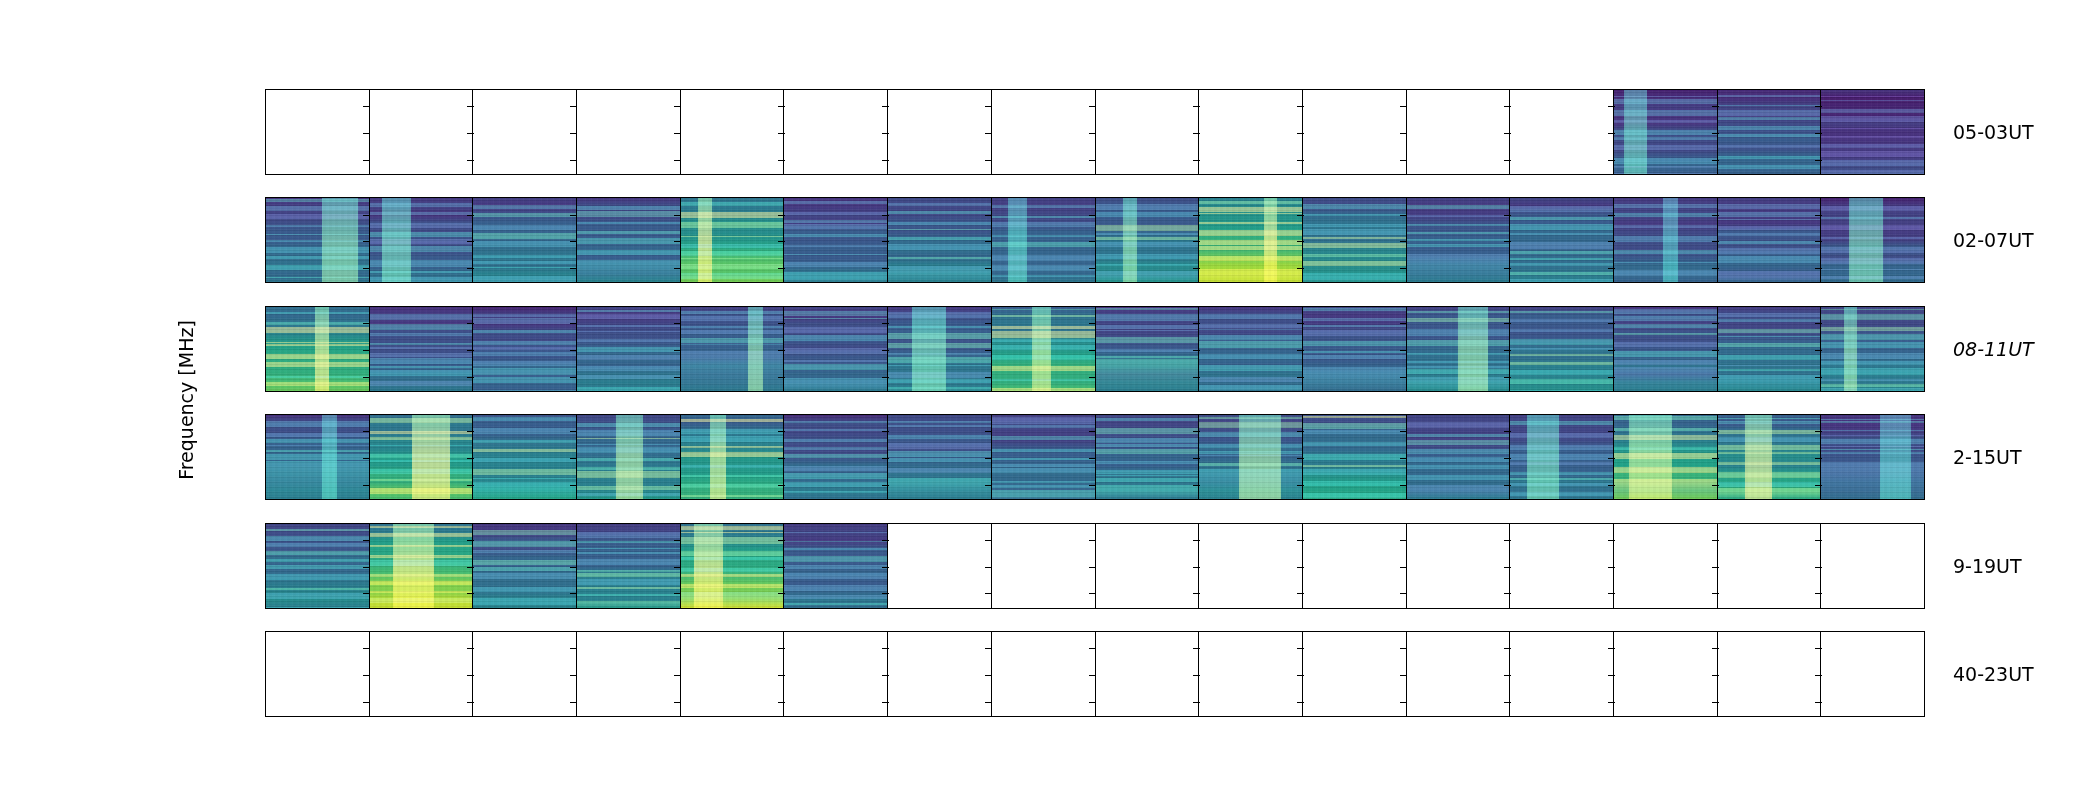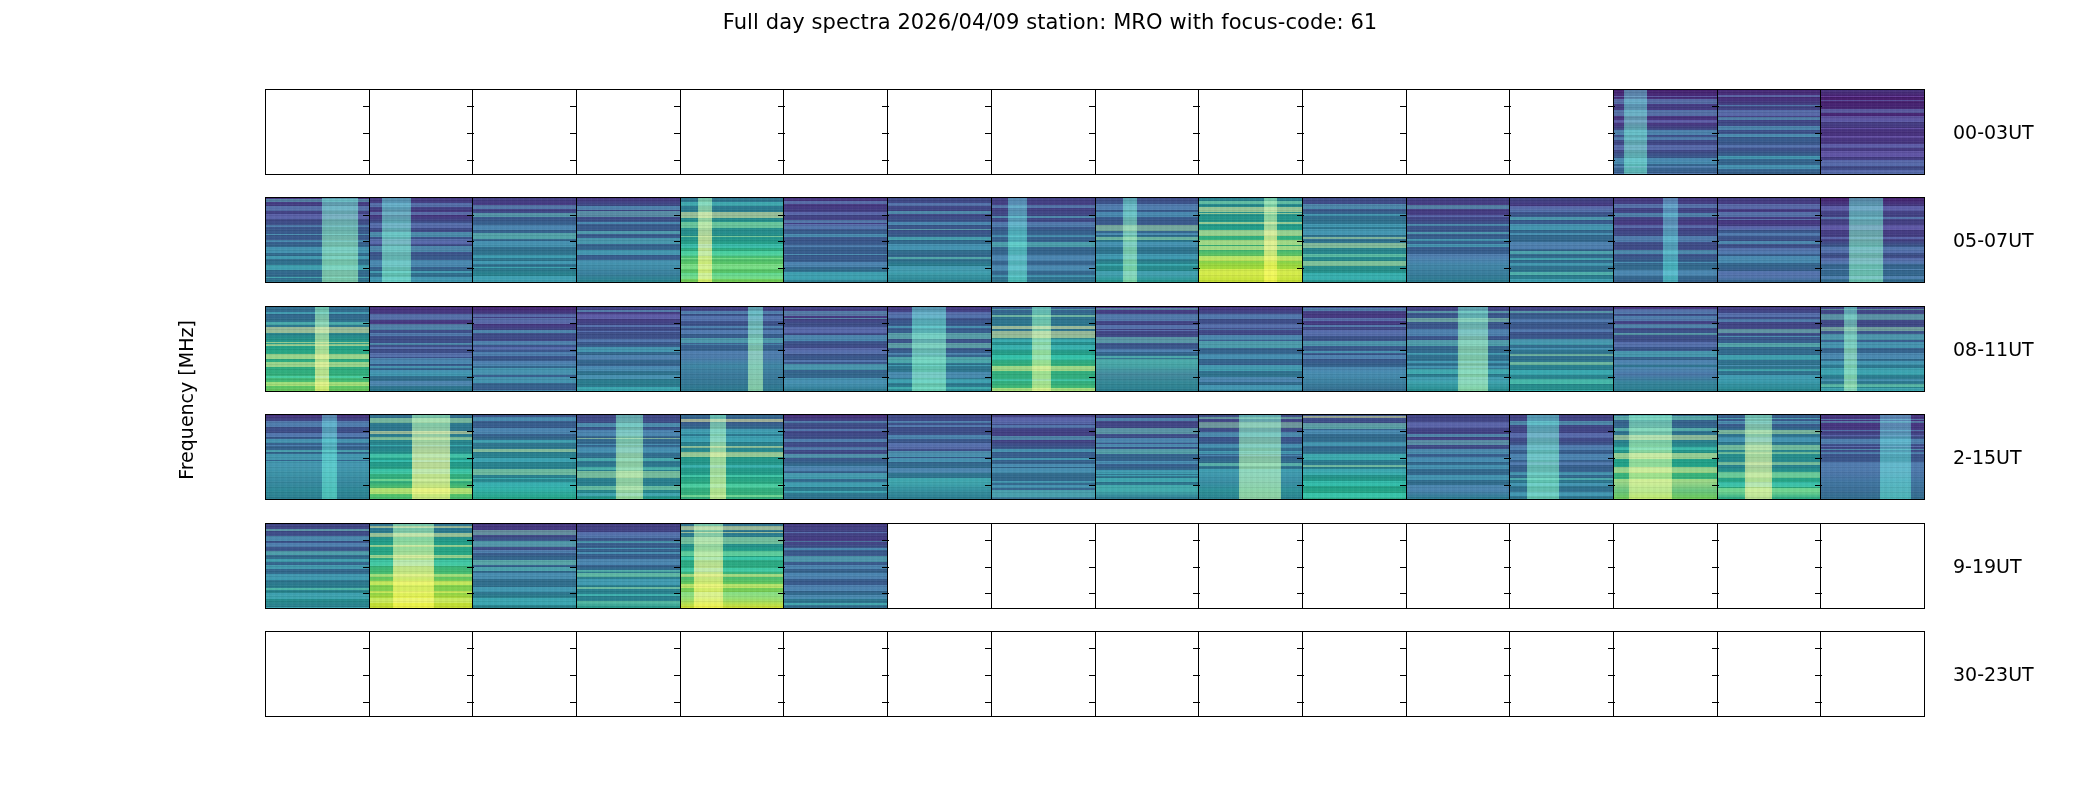--- a/index.html
+++ b/index.html
@@ -49,21 +49,20 @@
           font-size:19px;white-space:nowrap;color:#000;}
 
   .rowlabel{position:absolute;left:1660px;transform:translateY(-50%);
             margin-left:28px;font-size:19px;white-space:nowrap;color:#000;}
 </style>
 </head>
 <body>
 
 <div id="figure">
 
-  <div id="title">Full day spectra 2026/04/09 station: MRO with focus-code: 61</div>
 
   <div id="ylabel">Frequency [MHz]</div>
 
   <div id="plotarea">
       <div class="row" style="top: 0px; height: 86px;">
         <div class="cells">
           <div class="cell empty"></div>
           <div class="cell empty"></div>
           <div class="cell empty"></div>
           <div class="cell empty"></div>
@@ -144,21 +143,21 @@
         <div class="ytick-in" style="top: 69.875px; left: 719.25px;"></div>
         <div class="ytick-in" style="top: 69.875px; left: 823px;"></div>
         <div class="ytick-in" style="top: 69.875px; left: 926.75px;"></div>
         <div class="ytick-in" style="top: 69.875px; left: 1030.5px;"></div>
         <div class="ytick-in" style="top: 69.875px; left: 1134.25px;"></div>
         <div class="ytick-in" style="top: 69.875px; left: 1238px;"></div>
         <div class="ytick-in" style="top: 69.875px; left: 1341.75px;"></div>
         <div class="ytick-in" style="top: 69.875px; left: 1445.5px;"></div>
         <div class="ytick-in" style="top: 69.875px; left: 1549.25px;"></div>
       </div>
-      <div class="rowlabel" style="top: 43px;">00-03UT</div>
+      <div class="rowlabel" style="top: 43px;">05-03UT</div>
       <div class="row" style="top: 108.4px; height: 86px;">
         <div class="cells">
           <div class="cell">
             <div class="spec">
               <div class="base" style="background: linear-gradient(rgb(69, 53, 127) 0%, rgb(66, 61, 130) 10%, rgb(64, 66, 132) 20%, rgb(60, 76, 135) 30%, rgb(55, 89, 140) 40%, rgb(56, 87, 139) 50%, rgb(48, 105, 141) 60%, rgb(48, 106, 141) 70%, rgb(45, 114, 142) 80%, rgb(49, 103, 141) 90%, rgb(44, 116, 142) 100%);"></div>
               <div class="bands" style="background: linear-gradient(transparent 0%, transparent 1.1%, rgb(38, 167, 131) 1.1%, rgb(38, 167, 131) 5.1%, transparent 5.1%, transparent 9.6%, rgb(44, 115, 142) 9.6%, rgb(44, 115, 142) 14.9%, transparent 14.9%, transparent 18.7%, rgb(61, 73, 134) 18.7%, rgb(61, 73, 134) 25.4%, transparent 25.4%, transparent 32.3%, rgb(44, 116, 142) 32.3%, rgb(44, 116, 142) 34.4%, transparent 34.4%, transparent 42.5%, rgb(34, 148, 138) 42.5%, rgb(34, 148, 138) 43.7%, transparent 43.7%, transparent 50.5%, rgb(38, 130, 141) 50.5%, rgb(38, 130, 141) 52.1%, transparent 52.1%, transparent 58%, rgb(39, 127, 142) 58%, rgb(39, 127, 142) 65.1%, transparent 65.1%, transparent 69.3%, rgb(36, 141, 139) 69.3%, rgb(36, 141, 139) 72.5%, transparent 72.5%, transparent 79.2%, rgb(33, 153, 137) 79.2%, rgb(33, 153, 137) 85.2%, transparent 85.2%, transparent 94%, rgb(41, 168, 129) 94%, rgb(41, 168, 129) 95.6%, transparent 95.6%, transparent 105.2%, rgb(32, 156, 136) 105.2%, rgb(32, 156, 136) 110.5%, transparent 110.5%); opacity: 0.55; mix-blend-mode: screen;"></div>
               <div style="position: absolute; top: 0px; bottom: 0px; left: 54.8%; width: 35%; mix-blend-mode: screen; opacity: 0.72; background: linear-gradient(rgb(41, 169, 129), rgb(100, 200, 93), rgb(123, 207, 80));"></div>
               <div class="stripes"></div>
               <div class="vstripes"></div>
             </div>
@@ -333,21 +332,21 @@
         <div class="ytick-in" style="top: 69.875px; left: 719.25px;"></div>
         <div class="ytick-in" style="top: 69.875px; left: 823px;"></div>
         <div class="ytick-in" style="top: 69.875px; left: 926.75px;"></div>
         <div class="ytick-in" style="top: 69.875px; left: 1030.5px;"></div>
         <div class="ytick-in" style="top: 69.875px; left: 1134.25px;"></div>
         <div class="ytick-in" style="top: 69.875px; left: 1238px;"></div>
         <div class="ytick-in" style="top: 69.875px; left: 1341.75px;"></div>
         <div class="ytick-in" style="top: 69.875px; left: 1445.5px;"></div>
         <div class="ytick-in" style="top: 69.875px; left: 1549.25px;"></div>
       </div>
-      <div class="rowlabel" style="top: 151.4px;">05-07UT</div>
+      <div class="rowlabel" style="top: 151.4px;">02-07UT</div>
       <div class="row" style="top: 216.8px; height: 86px;">
         <div class="cells">
           <div class="cell">
             <div class="spec">
               <div class="base" style="background: linear-gradient(rgb(46, 110, 142) 0%, rgb(49, 103, 141) 10%, rgb(44, 115, 142) 20%, rgb(39, 126, 142) 30%, rgb(34, 150, 137) 40%, rgb(34, 163, 133) 50%, rgb(44, 171, 127) 60%, rgb(43, 170, 128) 70%, rgb(48, 174, 124) 80%, rgb(72, 191, 110) 90%, rgb(105, 202, 90) 100%);"></div>
               <div class="bands" style="background: linear-gradient(transparent 0%, transparent 5.5%, rgb(34, 150, 137) 5.5%, rgb(34, 150, 137) 8.7%, transparent 8.7%, transparent 18.4%, rgb(59, 182, 118) 18.4%, rgb(59, 182, 118) 21.1%, transparent 21.1%, transparent 23.8%, rgb(240, 229, 40) 23.8%, rgb(240, 229, 40) 31.2%, transparent 31.2%, transparent 41.1%, rgb(240, 229, 40) 41.1%, rgb(240, 229, 40) 42.6%, transparent 42.6%, transparent 43.7%, rgb(240, 229, 40) 43.7%, rgb(240, 229, 40) 46.7%, transparent 46.7%, transparent 56.4%, rgb(240, 229, 40) 56.4%, rgb(240, 229, 40) 61.7%, transparent 61.7%, transparent 66%, rgb(240, 229, 40) 66%, rgb(240, 229, 40) 71.9%, transparent 71.9%, transparent 81.6%, rgb(33, 151, 137) 81.6%, rgb(33, 151, 137) 84.5%, transparent 84.5%, transparent 89.1%, rgb(219, 226, 44) 89.1%, rgb(219, 226, 44) 94.1%, transparent 94.1%, transparent 99.9%, rgb(240, 229, 40) 99.9%, rgb(240, 229, 40) 103%, transparent 103%); opacity: 0.55; mix-blend-mode: screen;"></div>
               <div style="position: absolute; top: 0px; bottom: 0px; left: 47.3%; width: 13.9%; mix-blend-mode: screen; opacity: 0.72; background: linear-gradient(rgb(95, 199, 96), rgb(212, 225, 46), rgb(243, 230, 39));"></div>
               <div class="stripes"></div>
               <div class="vstripes"></div>
             </div>
@@ -520,21 +519,21 @@
         <div class="ytick-in" style="top: 69.875px; left: 719.25px;"></div>
         <div class="ytick-in" style="top: 69.875px; left: 823px;"></div>
         <div class="ytick-in" style="top: 69.875px; left: 926.75px;"></div>
         <div class="ytick-in" style="top: 69.875px; left: 1030.5px;"></div>
         <div class="ytick-in" style="top: 69.875px; left: 1134.25px;"></div>
         <div class="ytick-in" style="top: 69.875px; left: 1238px;"></div>
         <div class="ytick-in" style="top: 69.875px; left: 1341.75px;"></div>
         <div class="ytick-in" style="top: 69.875px; left: 1445.5px;"></div>
         <div class="ytick-in" style="top: 69.875px; left: 1549.25px;"></div>
       </div>
-      <div class="rowlabel" style="top: 259.8px;">08-11UT</div>
+      <div class="rowlabel" style="top: 259.8px; font-style: italic;">08-11UT</div>
       <div class="row" style="top: 325.2px; height: 86px;">
         <div class="cells">
           <div class="cell">
             <div class="spec">
               <div class="base" style="background: linear-gradient(rgb(70, 47, 123) 0%, rgb(58, 81, 137) 10%, rgb(60, 76, 135) 20%, rgb(53, 94, 141) 30%, rgb(51, 98, 141) 40%, rgb(49, 104, 141) 50%, rgb(52, 96, 141) 60%, rgb(47, 108, 141) 70%, rgb(46, 111, 142) 80%, rgb(40, 124, 142) 90%, rgb(40, 124, 142) 100%);"></div>
               <div class="bands" style="background: linear-gradient(transparent 0%, transparent 7.4%, rgb(44, 115, 142) 7.4%, rgb(44, 115, 142) 14.1%, transparent 14.1%, transparent 21%, rgb(53, 93, 141) 21%, rgb(53, 93, 141) 25.8%, transparent 25.8%, transparent 28.3%, rgb(34, 148, 138) 28.3%, rgb(34, 148, 138) 32.8%, transparent 32.8%, transparent 35.5%, rgb(54, 93, 141) 35.5%, rgb(54, 93, 141) 36.9%, transparent 36.9%, transparent 41.1%, rgb(45, 171, 127) 41.1%, rgb(45, 171, 127) 44.5%, transparent 44.5%, transparent 46.6%, rgb(35, 144, 138) 46.6%, rgb(35, 144, 138) 53.1%, transparent 53.1%, transparent 54.9%, rgb(32, 155, 136) 54.9%, rgb(32, 155, 136) 61.7%, transparent 100%); opacity: 0.55; mix-blend-mode: screen;"></div>
               <div style="position: absolute; top: 0px; bottom: 0px; left: 54.8%; width: 14%; mix-blend-mode: screen; opacity: 0.72; background: linear-gradient(rgb(36, 142, 139), rgb(43, 170, 128), rgb(53, 177, 122));"></div>
               <div class="stripes"></div>
               <div class="vstripes"></div>
             </div>
@@ -908,16 +907,16 @@
         <div class="xtick" style="left: 726.25px;"></div>
         <div class="xtick" style="left: 830px;"></div>
         <div class="xtick" style="left: 933.75px;"></div>
         <div class="xtick" style="left: 1037.5px;"></div>
         <div class="xtick" style="left: 1141.25px;"></div>
         <div class="xtick" style="left: 1245px;"></div>
         <div class="xtick" style="left: 1348.75px;"></div>
         <div class="xtick" style="left: 1452.5px;"></div>
         <div class="xtick" style="left: 1556.25px;"></div>
       </div>
-      <div class="rowlabel" style="top: 585px;">30-23UT</div>
+      <div class="rowlabel" style="top: 585px;">40-23UT</div>
     </div>
 
 </div>
 
 </body></html>

